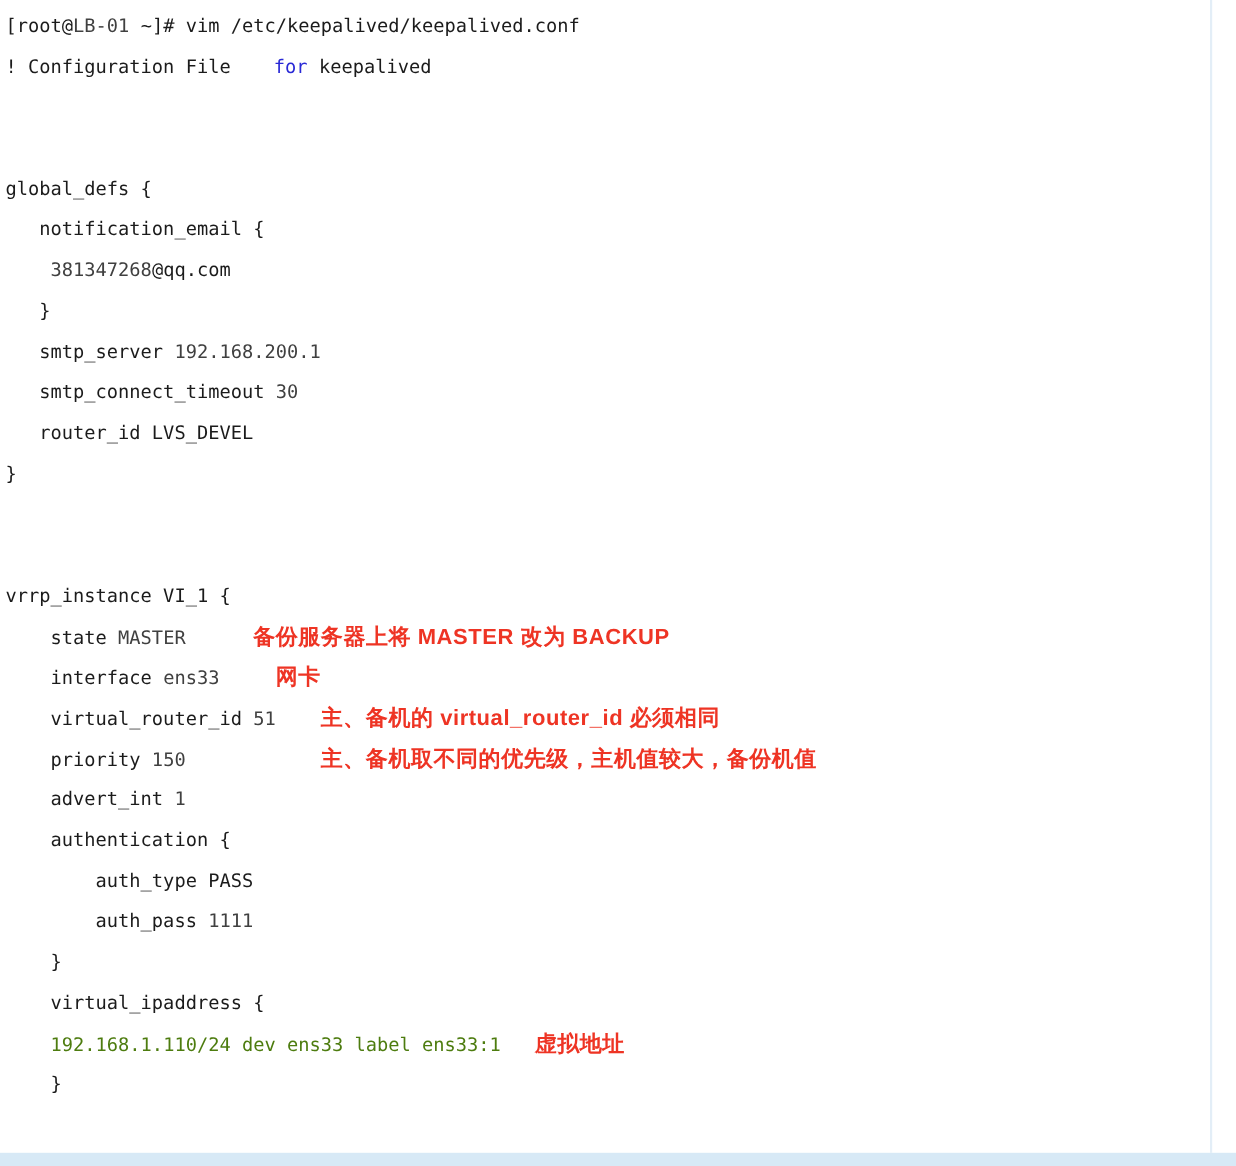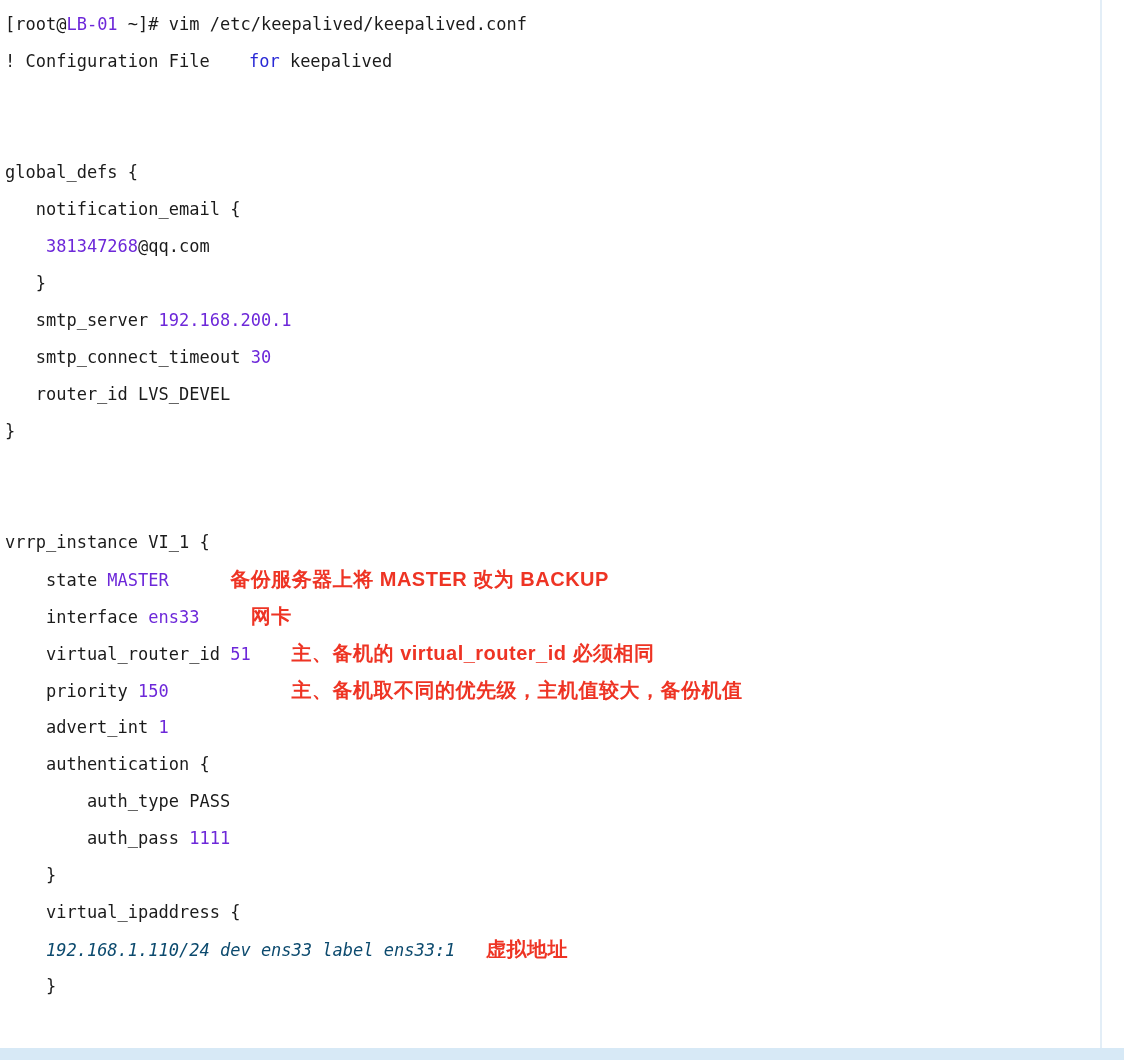--- a/index.html
+++ b/index.html
@@ -18,23 +18,23 @@
     font-size:17px;
     line-height:37px;
     color:#1b1b1b;
     white-space:pre;
     overflow:hidden;
   }
   .line{
     height:37px;
     white-space:pre;
   }
-  .value{color:#6d28d9;}
+  .value{color:#404040;}
   .keyword{color:#2929d6;margin-left:29px;}
-  .magenta{color:#0c4a6e;font-style:italic;}
+  .magenta{color:#4d7c0f;}
   .ann{
     font-family:"Liberation Sans", sans-serif;
     font-weight:bold;
     font-size:20px;
     color:#ee3424;
     letter-spacing:0.5px;
   }
   .h-scrollbar{
     position:absolute;
     left:0;bottom:0;

